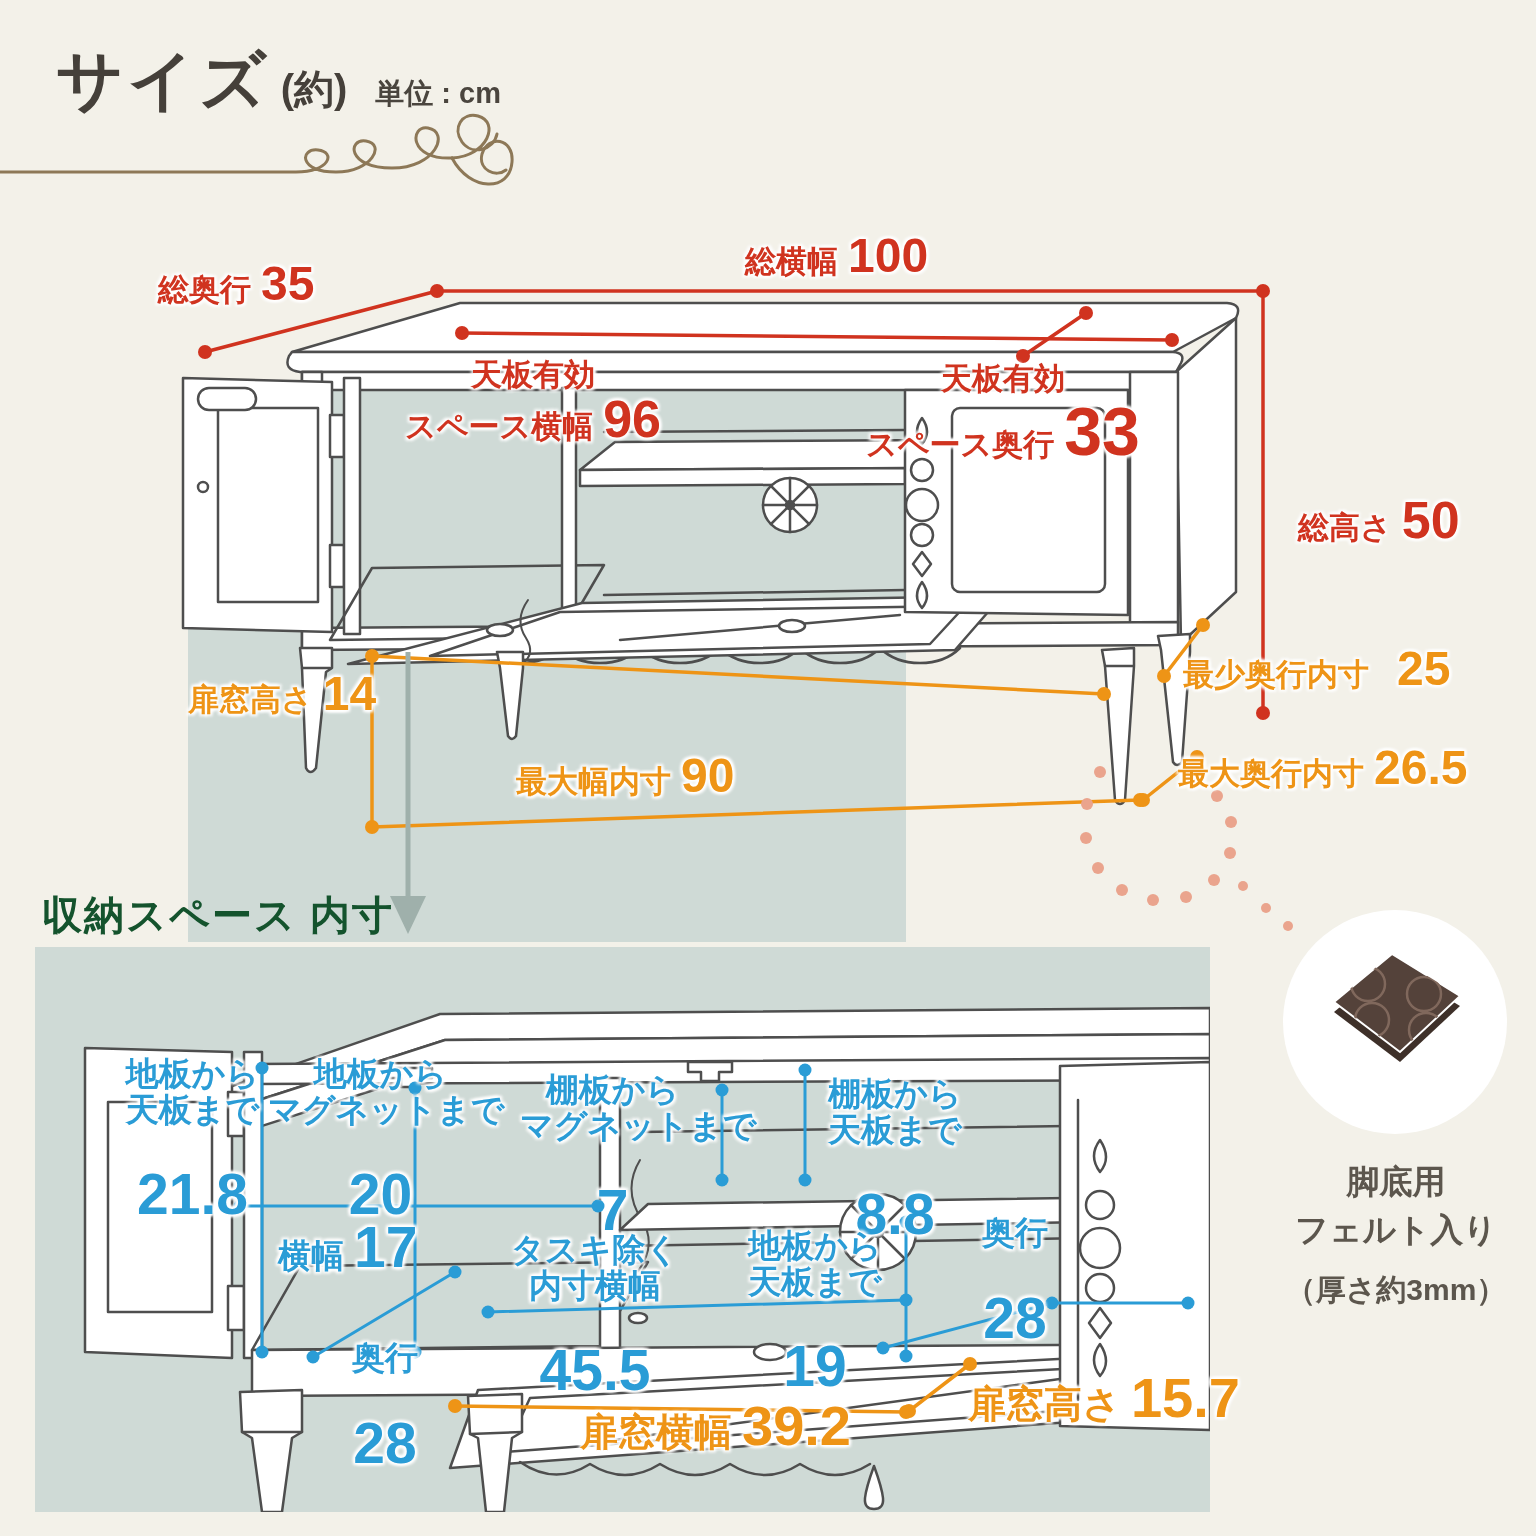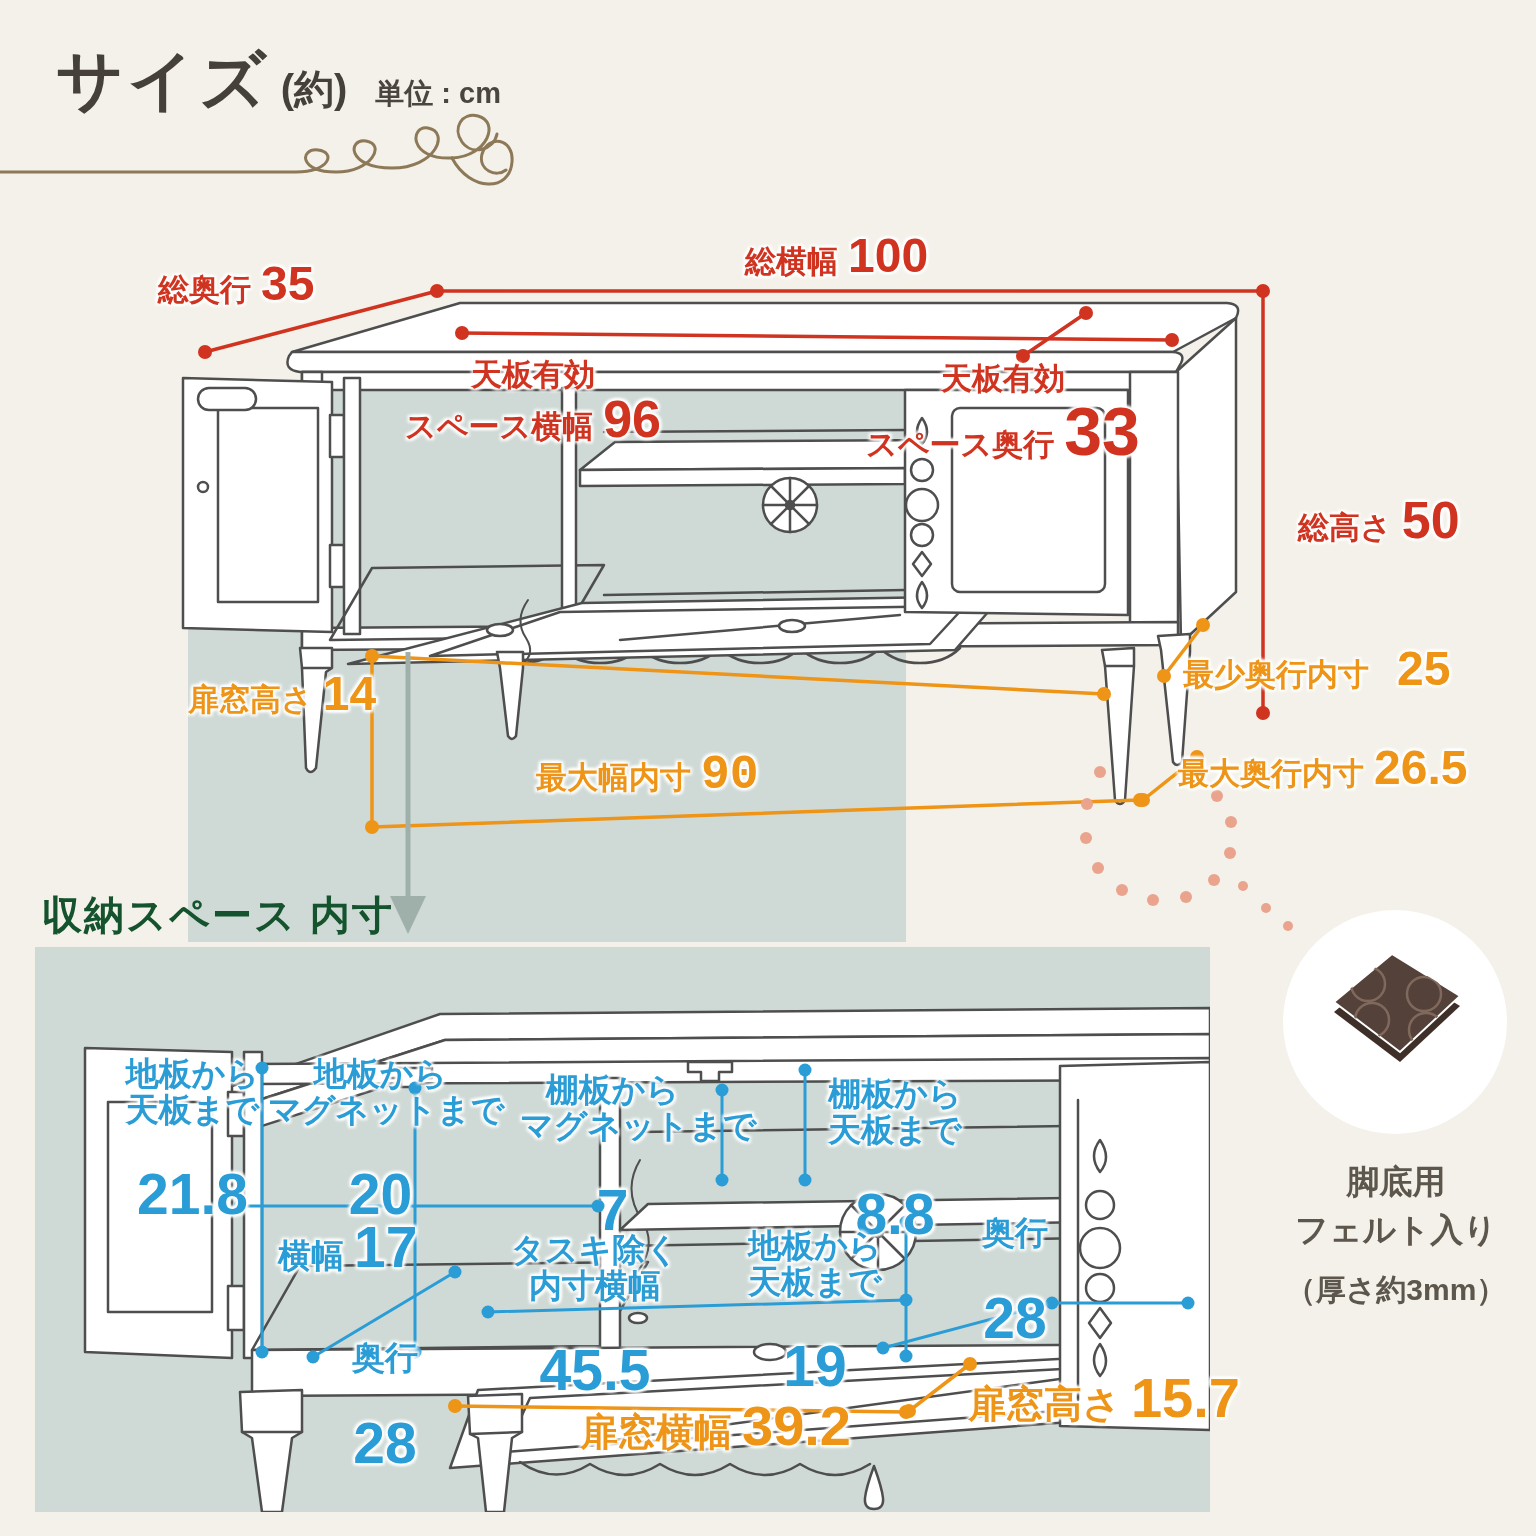--- a/index.html
+++ b/index.html
@@ -325,21 +325,21 @@
   </div>
 </div>
 <div class="lbl red row" style="left:1298px;top:492px;">
   <span class="t-sm">総高さ</span>
   <span style="font-size:52px;">50</span>
 </div>
 <div class="lbl org row" style="left:188px;top:668px;">
   <span class="t-sm">扉窓高さ</span>
   <span class="t-num">14</span>
 </div>
-<div class="lbl org row" style="left:536px;top:750px;font-family:Liberation Mono, monospace;">
+<div class="lbl org row" style="left:516px;top:750px;">
   <span class="t-sm">最大幅内寸</span>
   <span class="t-num">90</span>
 </div>
 <div class="lbl org row" style="left:1183px;top:643px;gap:28px;">
   <span class="t-sm">最少奥行内寸</span>
   <span class="t-num">25</span>
 </div>
 <div class="lbl org row" style="left:1178px;top:742px;">
   <span class="t-sm">最大奥行内寸</span>
   <span class="t-num">26.5</span>

